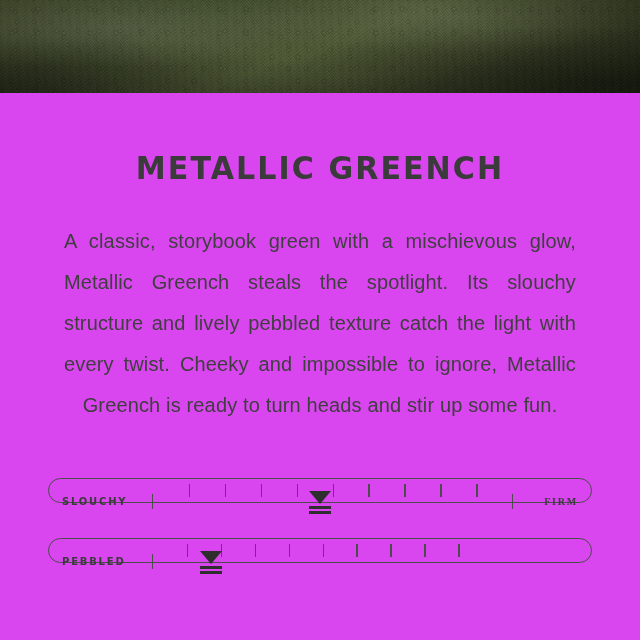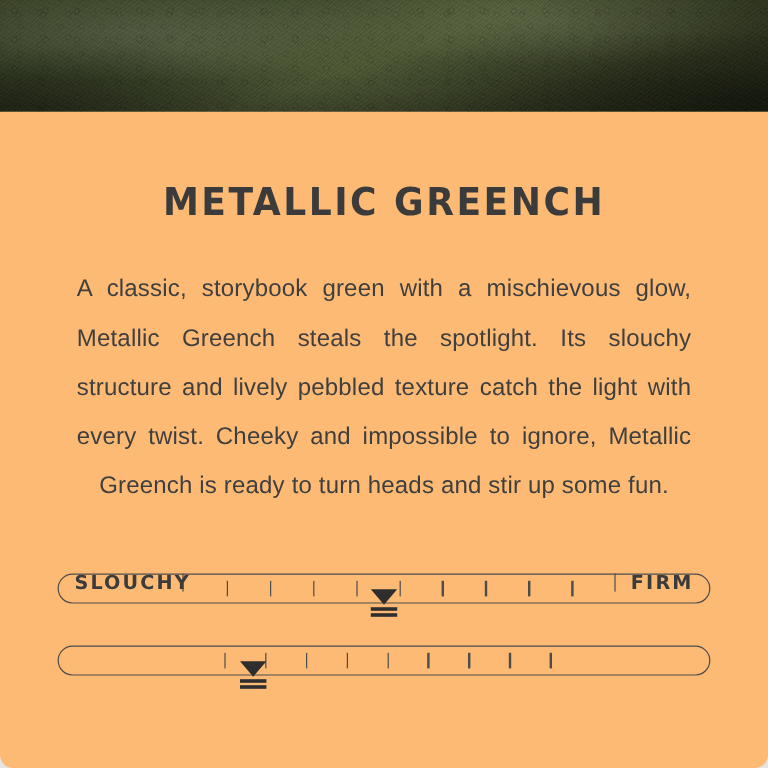--- a/index.html
+++ b/index.html
@@ -10,22 +10,21 @@
     width: 640px;
     height: 640px;
     overflow: hidden;
     background: #e4e5e3;
     font-family: "Liberation Sans", sans-serif;
   }
   .page {
     position: relative;
     width: 640px;
     height: 640px;
-    background: #fdba74;
-    border-radius: 11px;
+    background: #d946ef;
   }
 
   
   .photo {
     position: relative;
     width: 640px;
     height: 93px;
     overflow: hidden;
     background: #3b4429;
   }
@@ -110,41 +109,42 @@
     right: 0;
     top: 0;
     height: 25px;
     border: 1.6px solid #4c4c4c;
     border-radius: 13px;
     box-sizing: border-box;
     background: transparent;
   }
   .cap {
     position: absolute;
-    top: 0;
+    top: 16px;
     height: 15px;
     display: flex;
     align-items: center;
     box-sizing: border-box;
     font-family: "DejaVu Sans", sans-serif;
     font-weight: bold;
-    font-size: 16px;
+    font-size: 10px;
     letter-spacing: 1.8px;
     color: #3b3b3b;
   }
   .cap-left {
     left: 0;
     padding-left: 14px;
     border-right: 1.6px solid #4c4c4c;
   }
   .cap-right {
     right: 0;
     padding-right: 14px;
     justify-content: flex-end;
     border-left: 1.6px solid #4c4c4c;
+    font-family: Liberation Serif, serif;
   }
   .ticks {
     position: absolute;
     top: 0;
     height: 25px;
   }
   .tick {
     position: absolute;
     top: 6px;
     width: 1.6px;
@@ -215,20 +215,21 @@
       </div>
       <div class="marker" style="left:50%;">
         <div class="pin"></div>
         <div class="bar1"></div>
         <div class="bar2"></div>
       </div>
     </div>
 
     <div class="slider">
       <div class="track"></div>
+      <div class="cap cap-left" style="width:105px;">PEBBLED</div>
       <div class="ticks" style="left:105px; right:100px;">
         <div class="tick" style="left:10%;"></div>
         <div class="tick" style="left:20%;"></div>
         <div class="tick" style="left:30%;"></div>
         <div class="tick" style="left:40%;"></div>
         <div class="tick" style="left:50%;"></div>
         <div class="tick" style="left:60%;"></div>
         <div class="tick" style="left:70%;"></div>
         <div class="tick" style="left:80%;"></div>
         <div class="tick" style="left:90%;"></div>

